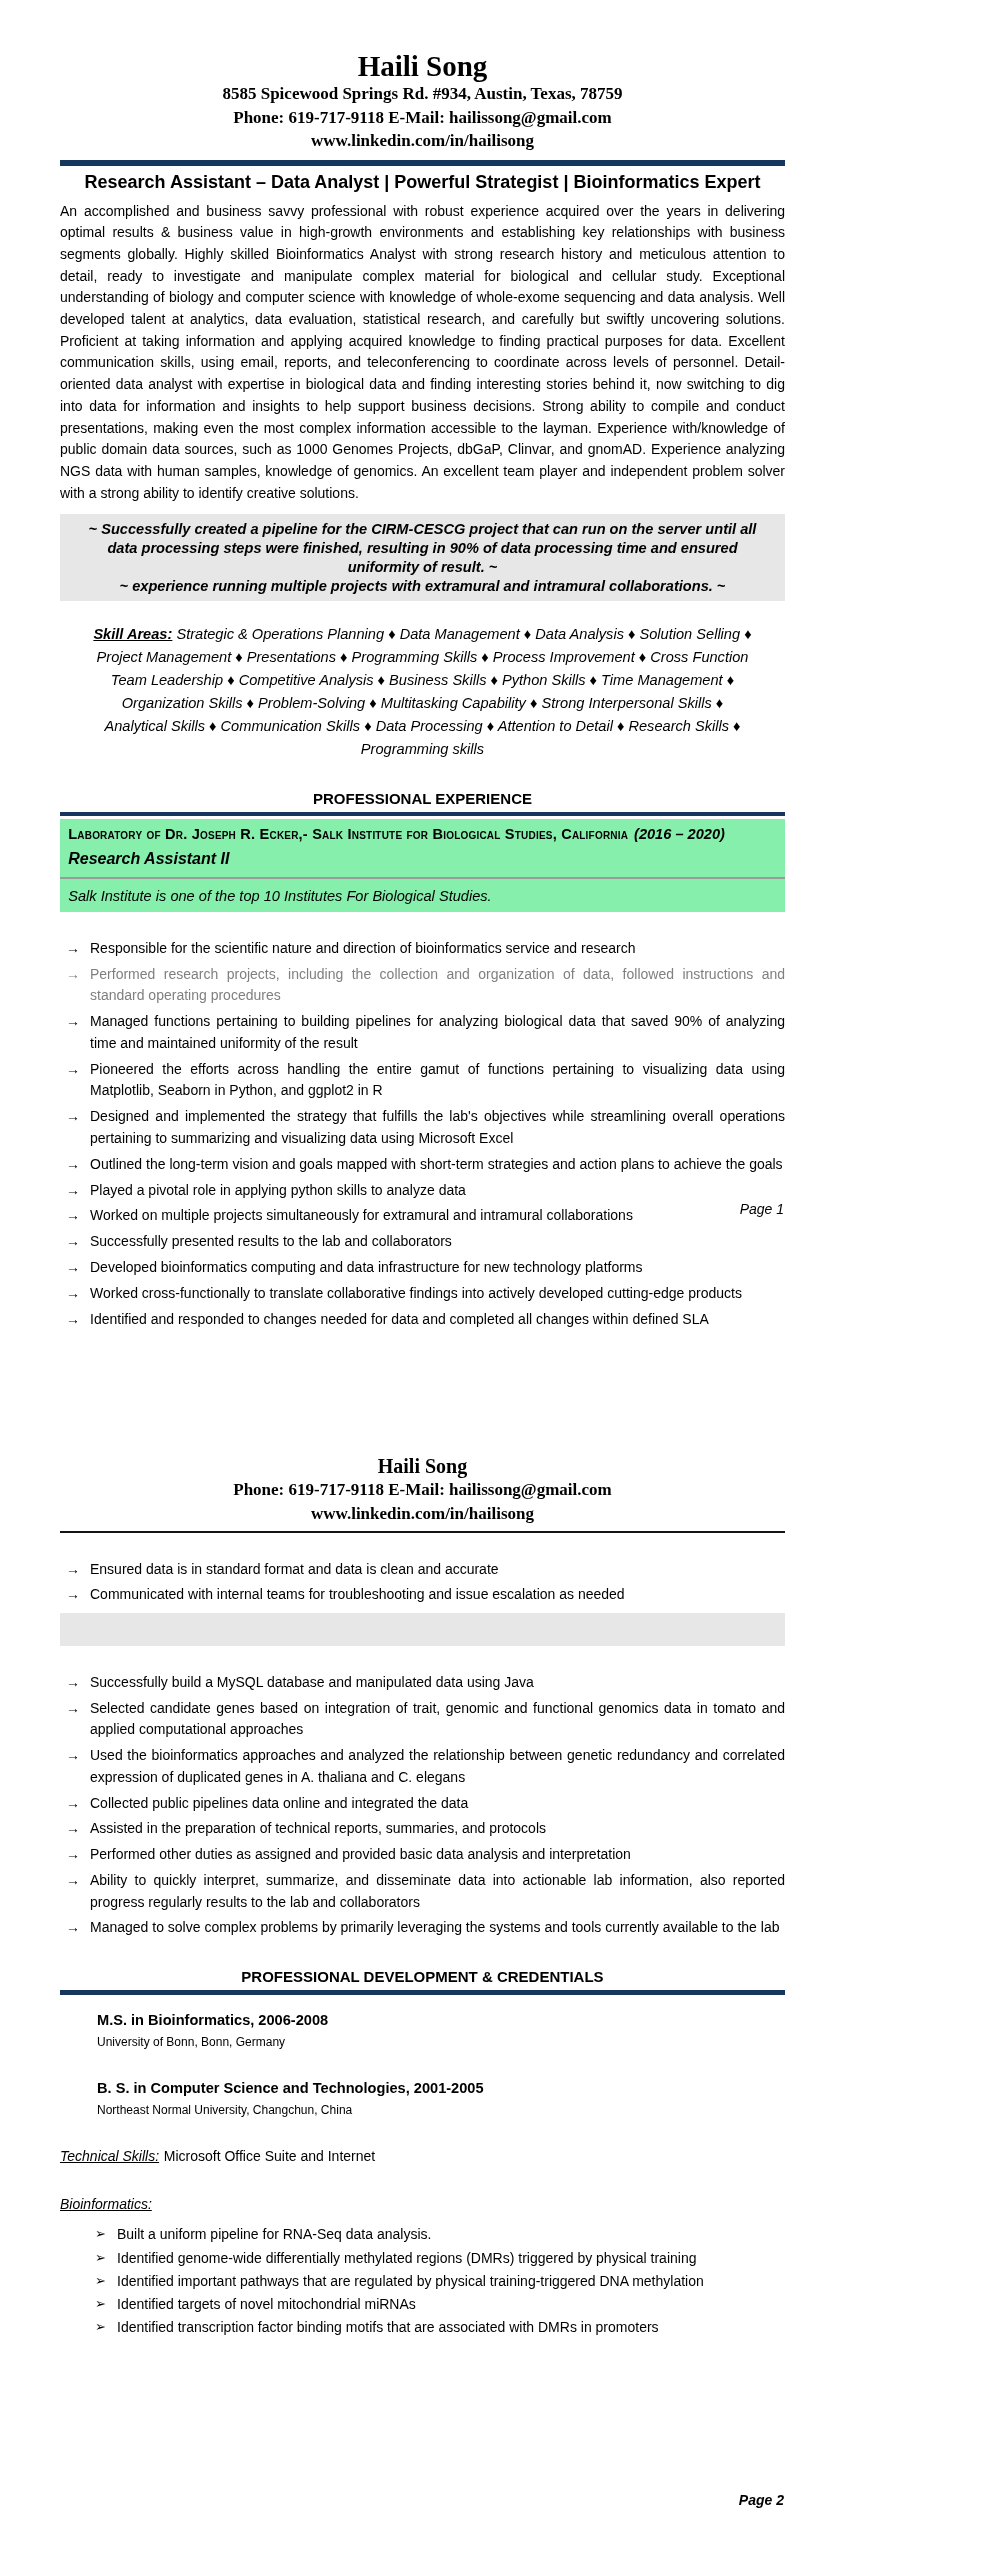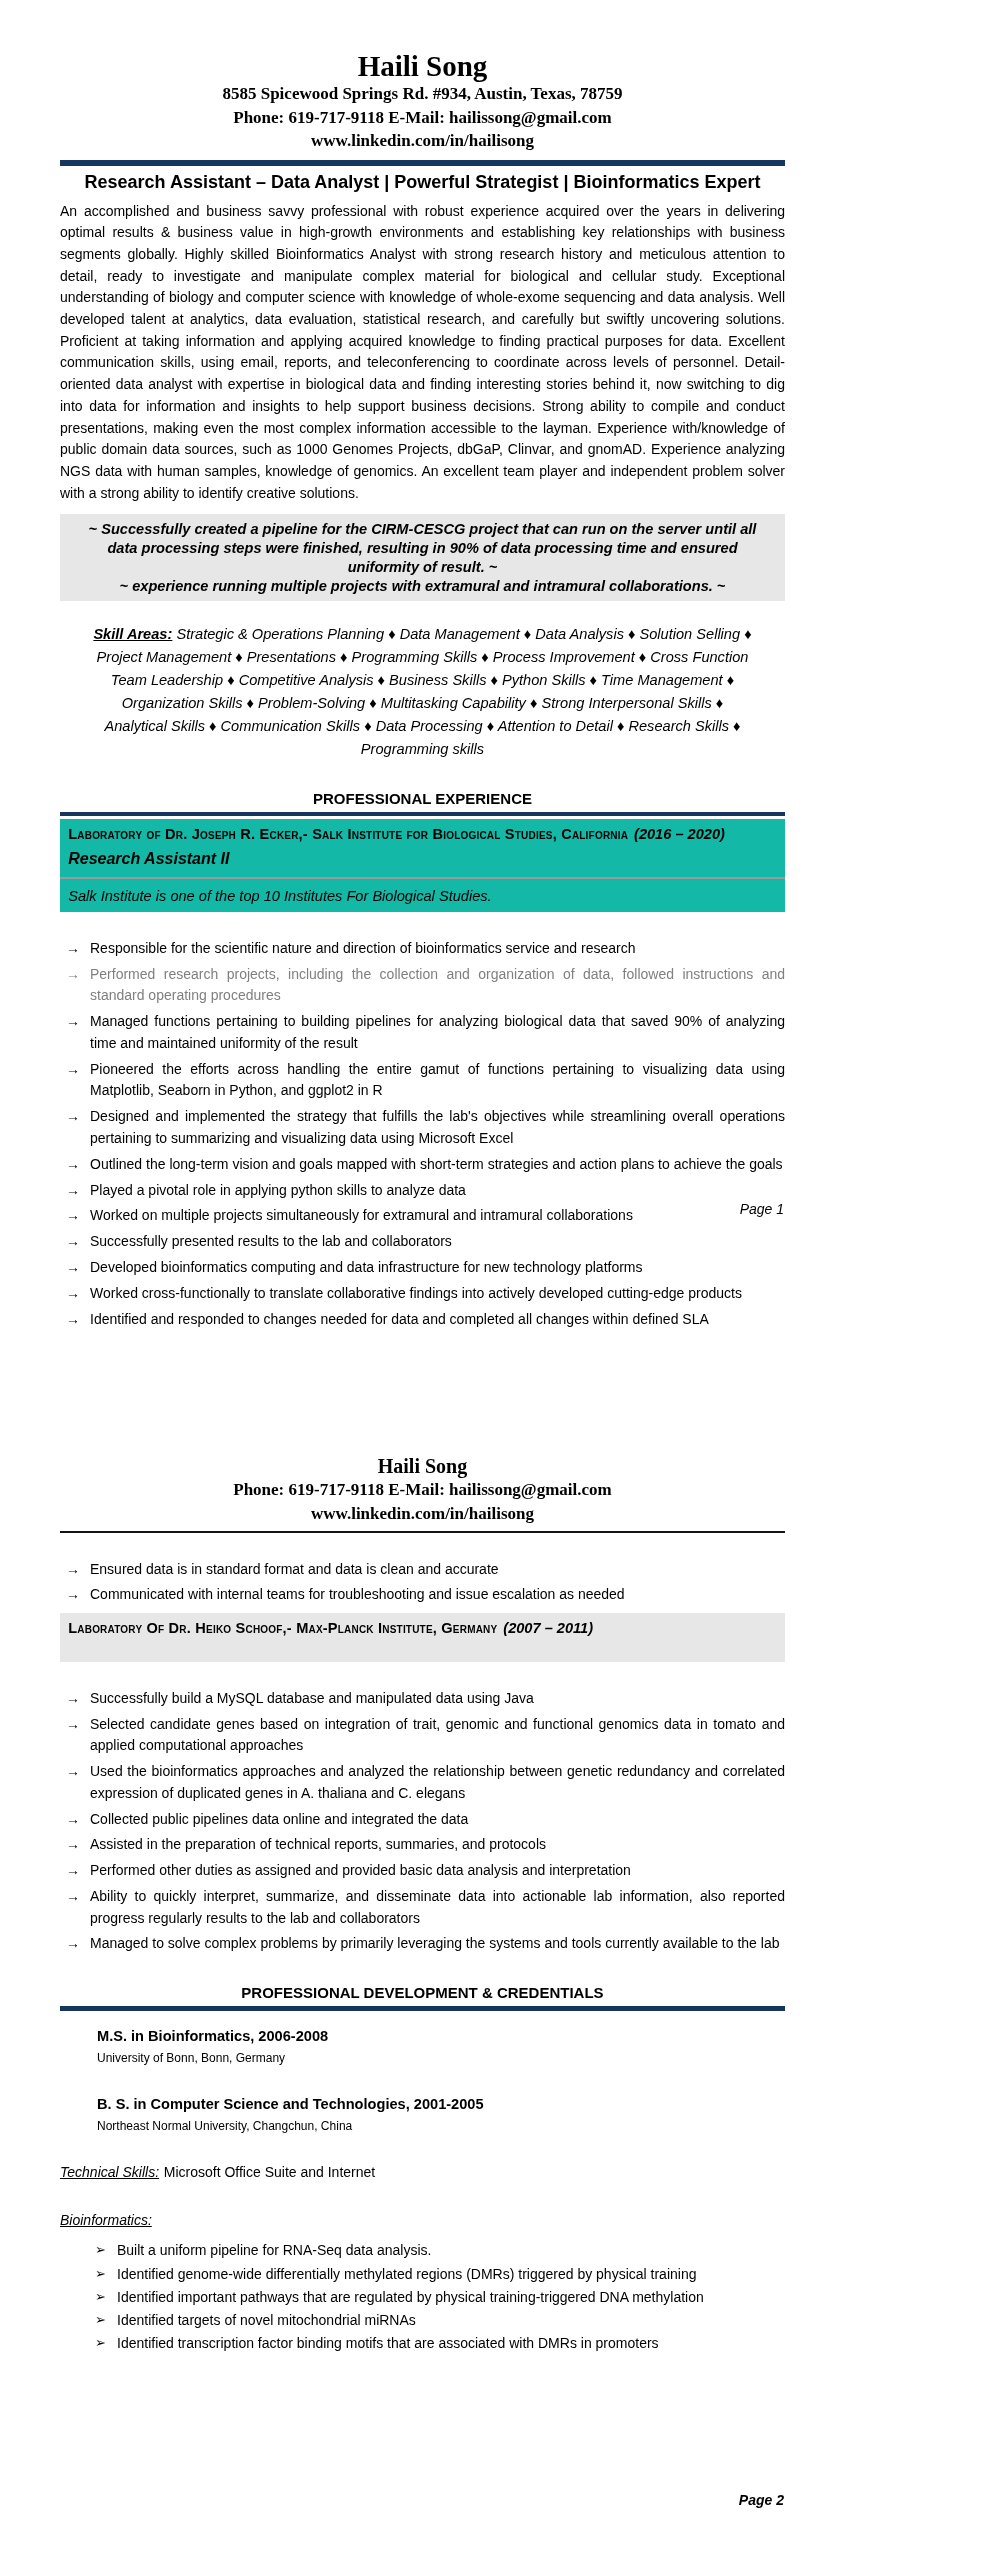--- a/index.html
+++ b/index.html
@@ -104,21 +104,21 @@
         </div>
 
       <div class="skills">
         <span class="skills-label">Skill Areas:</span>
         <span> Strategic &amp; Operations Planning ♦ Data Management ♦ Data Analysis ♦ Solution Selling ♦ Project Management ♦ Presentations ♦ Programming Skills ♦ Process Improvement ♦ Cross Function Team Leadership ♦ Competitive Analysis ♦ Business Skills ♦ Python Skills ♦ Time Management ♦ Organization Skills ♦ Problem-Solving ♦ Multitasking Capability ♦ Strong Interpersonal Skills ♦ Analytical Skills ♦ Communication Skills ♦ Data Processing ♦ Attention to Detail ♦ Research Skills ♦ Programming skills</span>
       </div>
 
       <div class="sec-header">PROFESSIONAL EXPERIENCE</div>
       <div class="rule-navy accent-bg" style="background: rgb(23, 54, 93);"></div>
 
-      <div class="job-box box-gray-bg" style="background: #14b8a6;">
+      <div class="job-box box-gray-bg" style="background: #86efac;">
         <div class="job-org-line">
           <span class="job-org">Laboratory of Dr. Joseph R. Ecker,- Salk Institute for Biological Studies, California</span><span class="job-dates">(2016 – 2020)</span>
         </div>
         <div class="job-role">Research Assistant II</div>
         <hr class="job-div divider-bg" style="background: rgb(154, 154, 154);">
         <div class="job-tag">Salk Institute is one of the top 10 Institutes For Biological Studies.</div>
       </div>
 
       <div class="bullets">
           <div class="bullet">
@@ -189,23 +189,20 @@
           <span class="marker">→</span>
           <span class="btxt">Ensured data is in standard format and data is clean and accurate</span>
         </div>
           <div class="bullet">
           <span class="marker">→</span>
           <span class="btxt">Communicated with internal teams for troubleshooting and issue escalation as needed</span>
         </div>
         </div>
 
       <div class="job-box box-gray-bg second pad-bottom" style="background: rgb(231, 231, 231);">
-        <div class="job-org-line">
-          <span class="job-org">Laboratory Of Dr. Heiko Schoof,- Max-Planck Institute, Germany</span><span class="job-dates">(2007 – 2011)</span>
-        </div>
       </div>
 
       <div class="bullets">
           <div class="bullet">
           <span class="marker">→</span>
           <span class="btxt">Successfully build a MySQL database and manipulated data using Java</span>
         </div>
           <div class="bullet">
           <span class="marker">→</span>
           <span class="btxt">Selected candidate genes based on integration of trait, genomic and functional genomics data in tomato and applied computational approaches</span>

